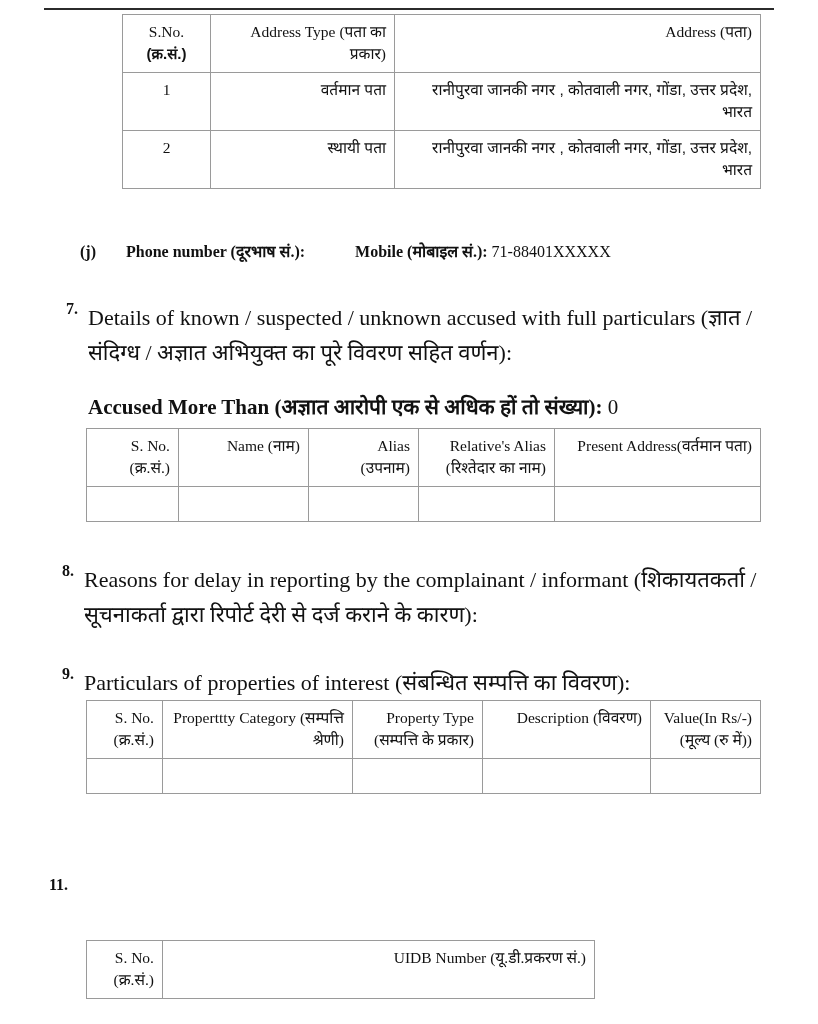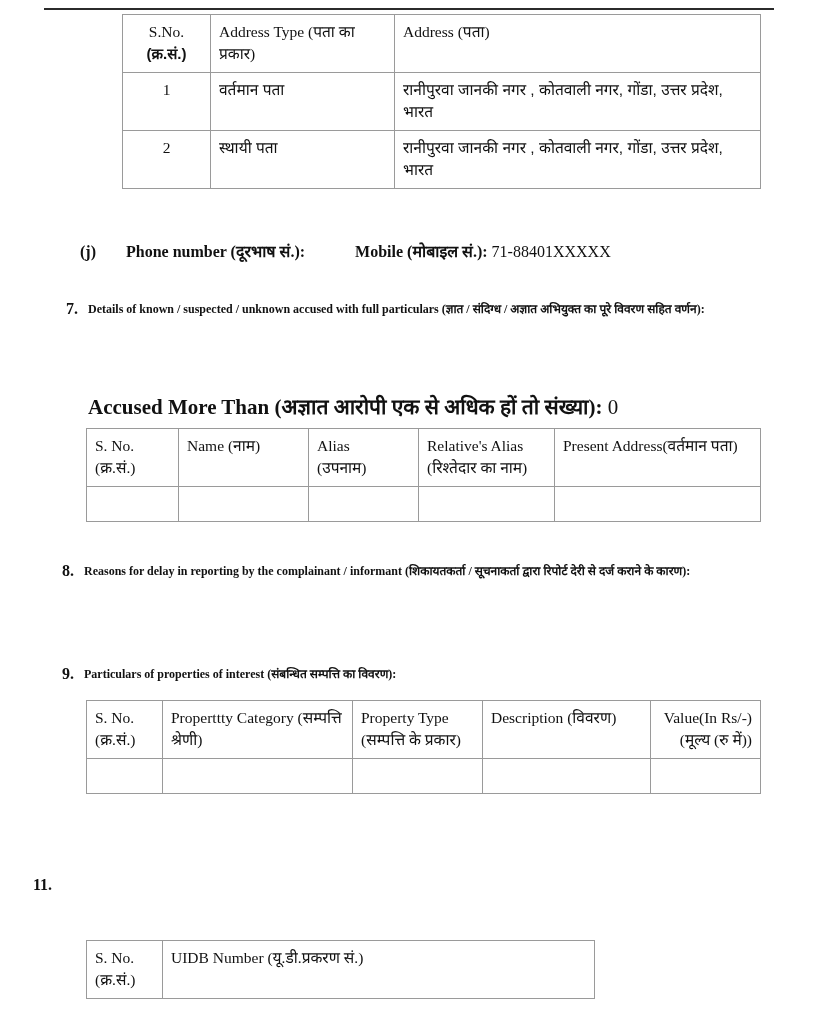--- a/index.html
+++ b/index.html
@@ -34,21 +34,21 @@
     border-collapse: collapse;
     table-layout: fixed;
   }
   table.grid td, table.grid th {
     border: 1px solid #9a9a9a;
     vertical-align: top;
     padding: 6px 8px;
     font-size: 15.5px;
     line-height: 1.45;
     font-weight: normal;
-    text-align: left;
+    text-align: right;
   }
   .hdr td {
     font-weight: bold;
   }
   .ctr { text-align: center !important; }
   .dev { font-family: "Liberation Sans", sans-serif; font-size: 15px; }
   .devb { font-family: "Liberation Sans", sans-serif; font-weight: bold; font-size: 15px;}
 
   
   .addr-wrap { position: absolute; left: 122px; top: 14px; width: 638px; }
@@ -63,23 +63,23 @@
   .item .num {
     font-weight: bold;
     font-size: 16px;
     width: 34px;
     flex: 0 0 34px;
     text-align: right;
     padding-right: 10px;
     box-sizing: border-box;
   }
   .item .body {
-    font-size: 12px;
+    font-size: 22px;
     line-height: 1.6;
-    font-weight: bold;
+    font-weight: normal;
   }
   .norm { font-weight: normal; }
 
   .sub-j { position: absolute; left: 80px; top: 240px; width: 700px; }
   .sub-j .lbl { font-weight: bold; font-size: 16px; }
   .sub-j .jn { font-weight: bold; font-size: 16px; }
 
   .accused-more {
     position: absolute;
     left: 88px;
@@ -221,21 +221,21 @@
         <td class="cell-empty"></td>
         <td class="cell-empty"></td>
         <td class="cell-empty"></td>
         <td class="cell-empty"></td>
       </tr>
     </tbody>
       </table>
   </div>
 
 
-  <div class="item" style="left:28px; top:876px; width:714px;gap:7px;">
+  <div class="item" style="left:44px; top:876px; width:714px;gap:7px;">
     <div class="num">11.</div>
   </div>
 
   <div class="uidb-wrap">
     <table class="grid">
       <colgroup>
         <col style="width:76px">
         <col style="width:432px">
       </colgroup>
       <tbody>

